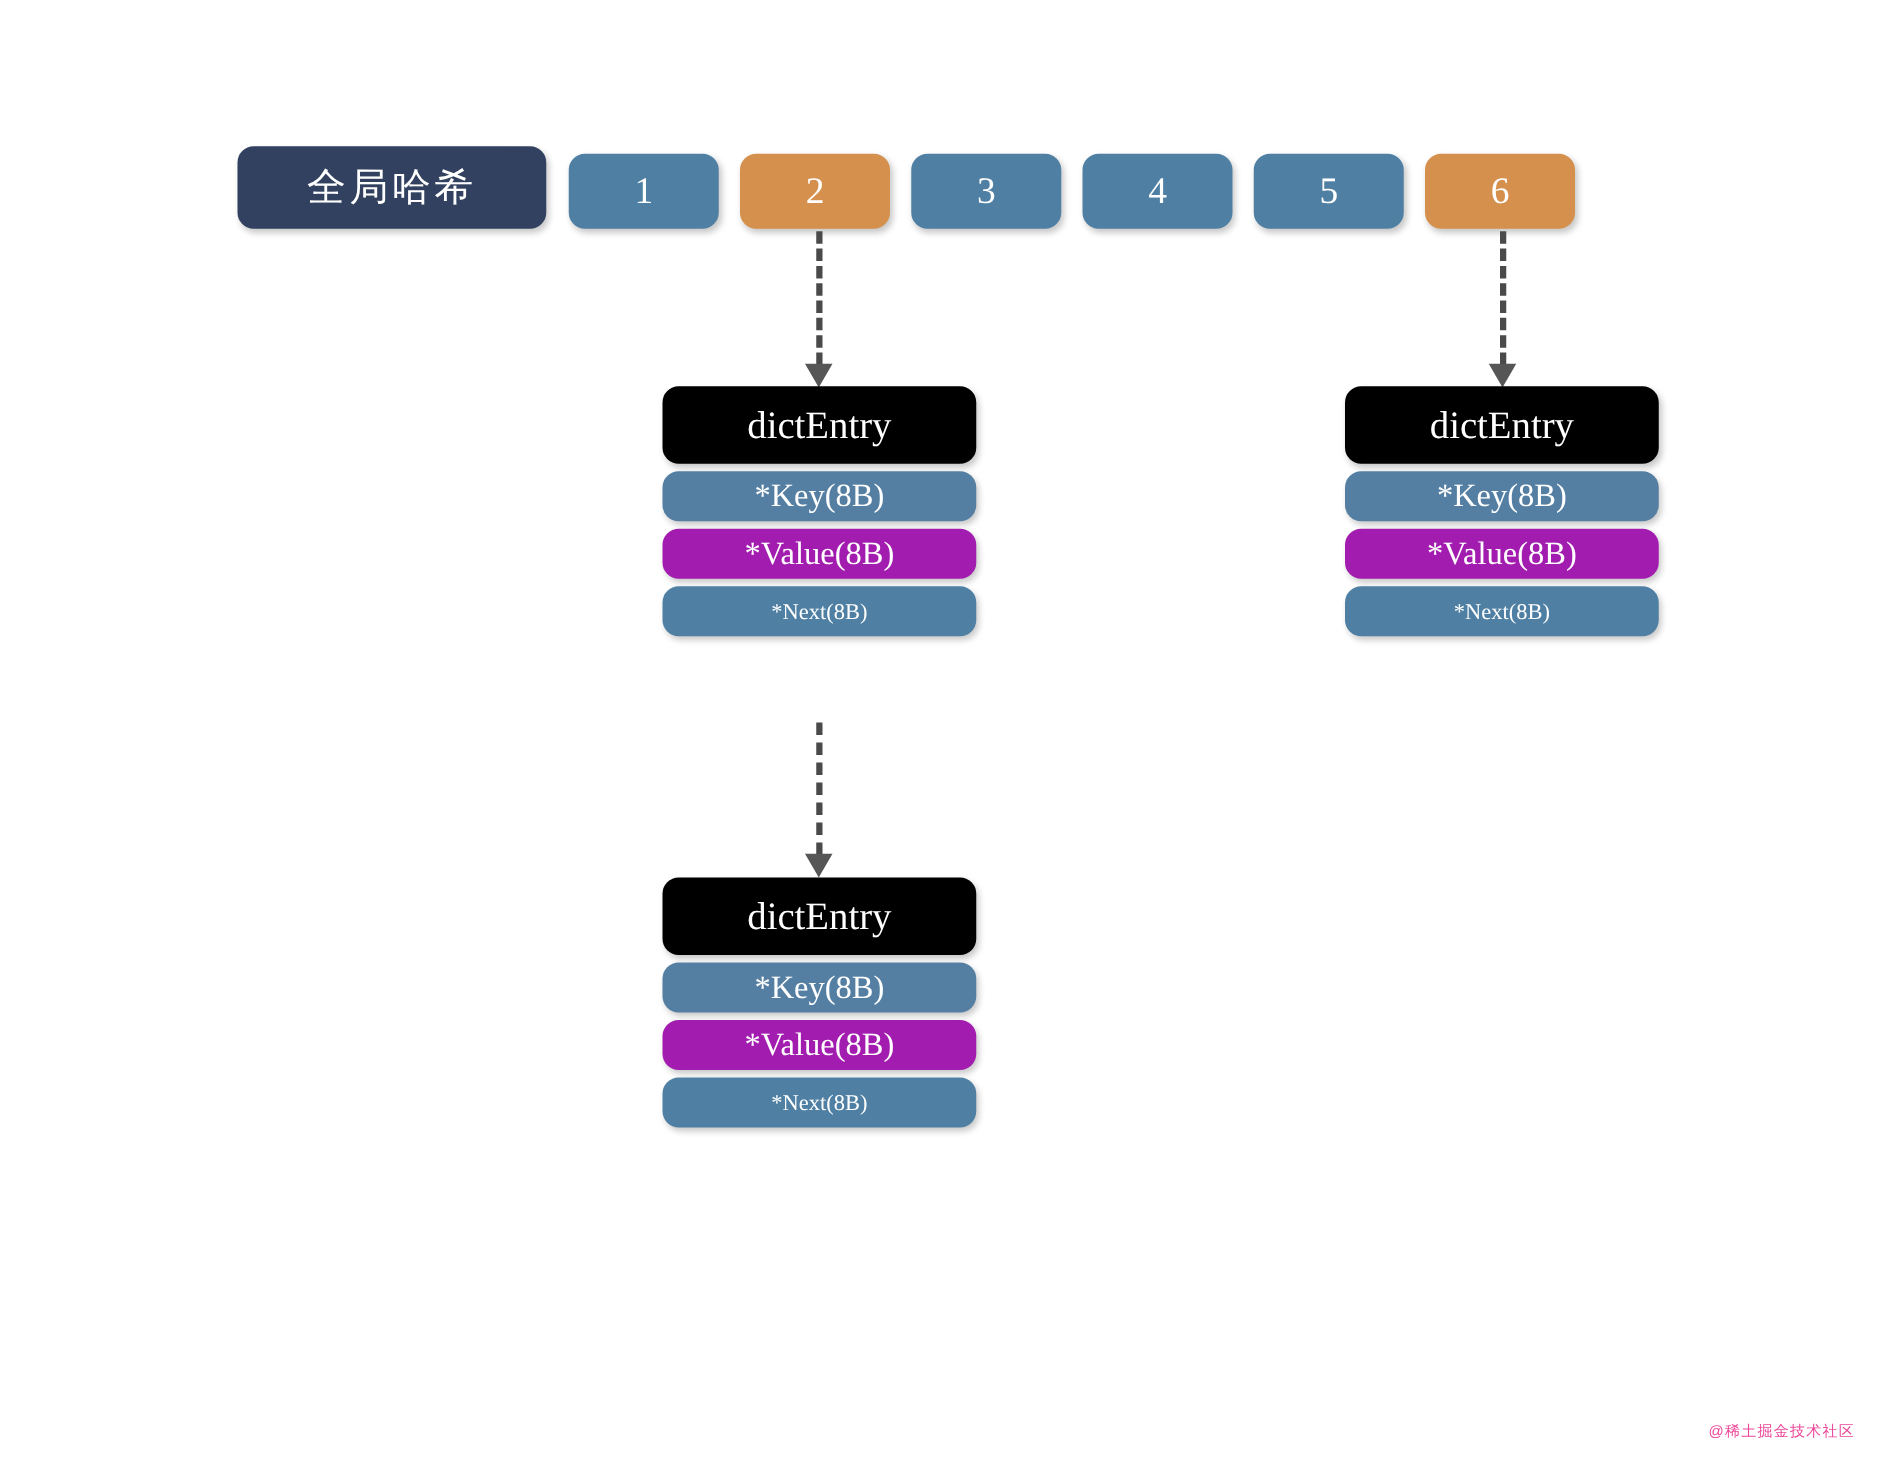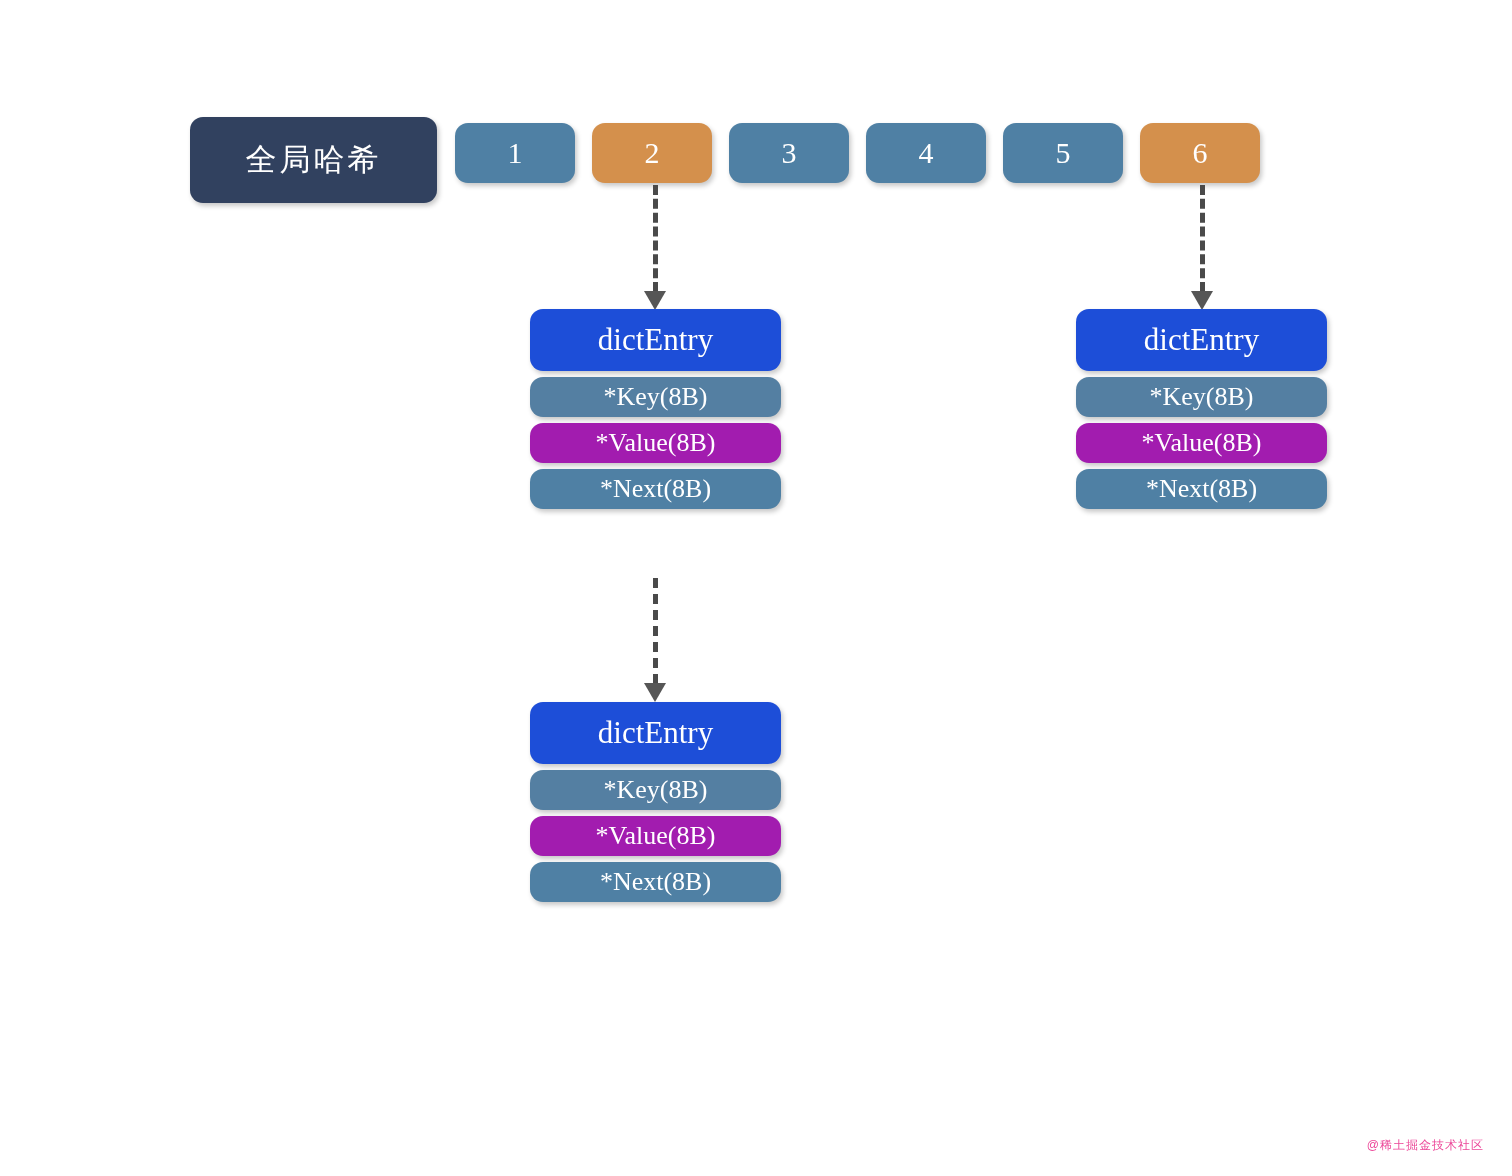--- a/index.html
+++ b/index.html
@@ -34,21 +34,21 @@
   }
   .box.navy   { background: #31415F; }
   .box.blue   { background: #4F80A4; }
   .box.orange { background: #D4904C; }
 
   
   .hash-header {
     left: 190px;
     top: 117px;
     width: 247px;
-    height: 86px;
+    height: 66px;
     font-size: 31px;
     letter-spacing: 3px;
     font-family: Liberation Mono, monospace;
   }
 
   
   .bucket {
     top: 123px;
     width: 120px;
     height: 60px;
@@ -69,27 +69,27 @@
     display: flex;
     align-items: center;
     justify-content: center;
     color: #ffffff;
     box-sizing: border-box;
     box-shadow: 2px 3px 5px rgba(0,0,0,0.22);
     font-family: "Liberation Serif", serif;
     user-select: none;
   }
   .entry-row.header {
-    background: #1d4ed8;
+    background: #000000;
     height: 62px;
     font-size: 31px;
   }
   .entry-row.key   { background: #547FA2; font-size: 26px; }
   .entry-row.value { background: #a21caf; font-size: 26px; }
-  .entry-row.next  { background: #4F80A4; font-size: 26px; }
+  .entry-row.next  { background: #4F80A4; font-size: 18px; }
 
   
   .arrow {
     position: absolute;
     width: 22px;
   }
   .arrow .shaft {
     position: absolute;
     left: 9px;
     top: 0;

